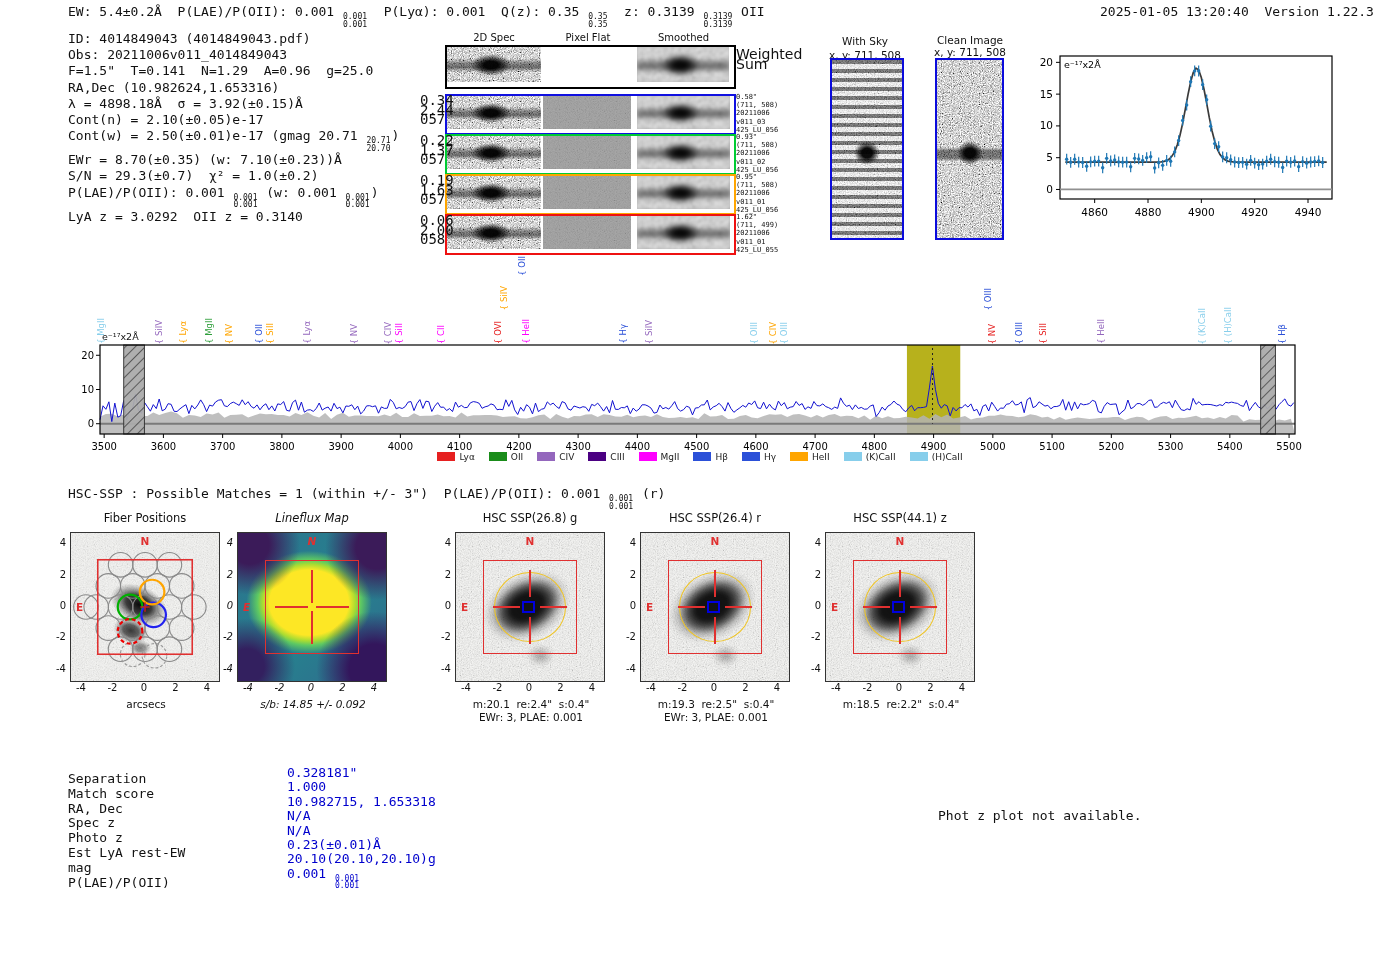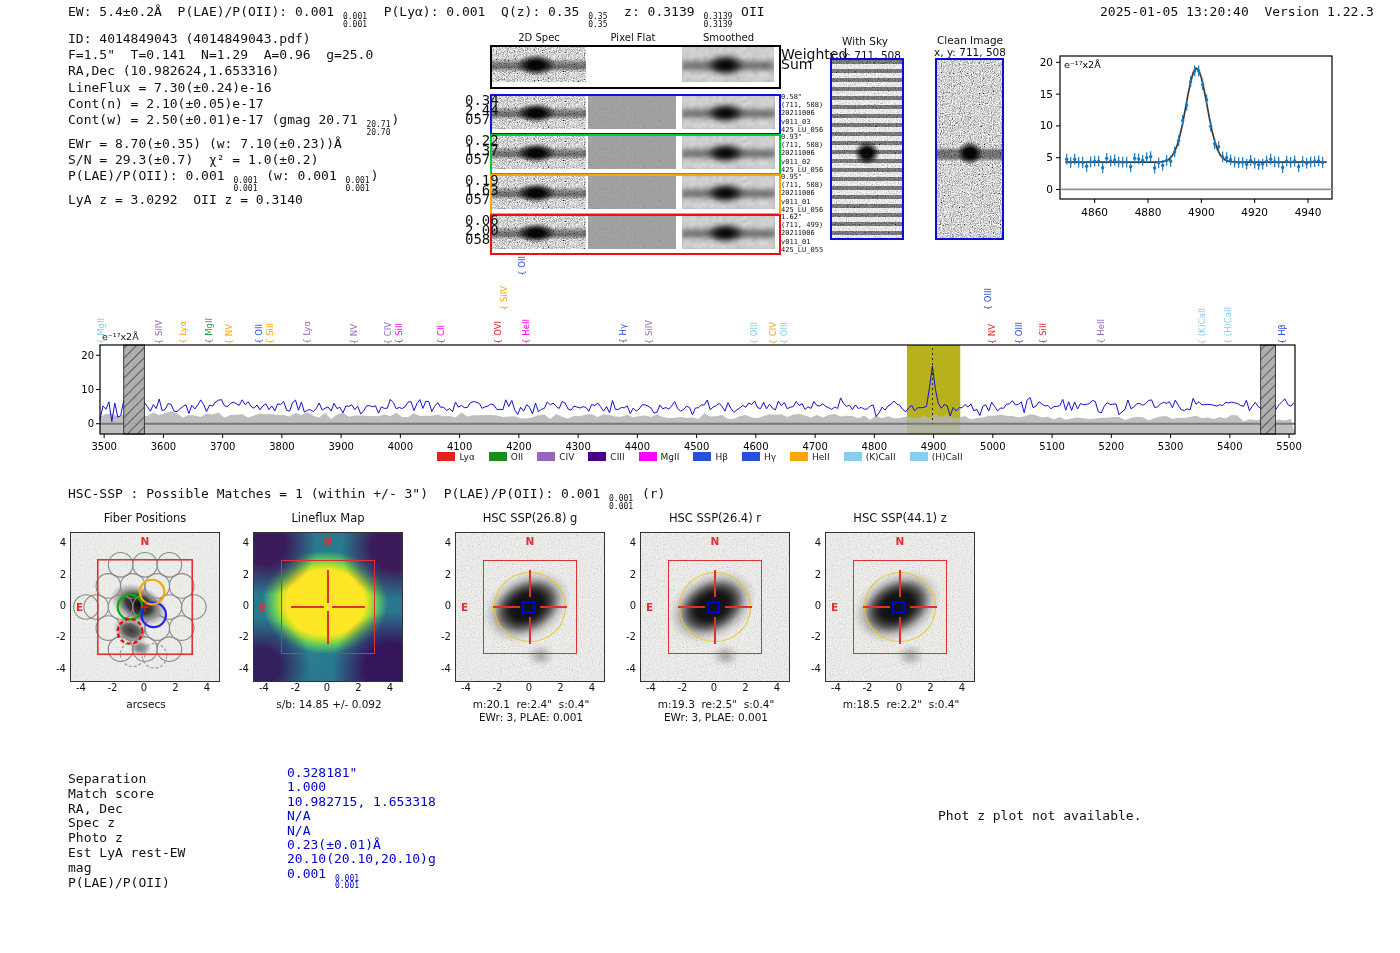--- a/index.html
+++ b/index.html
@@ -78,32 +78,33 @@
   </defs>
 </svg>
 
 <div id="root">
 
   <div class="abs mono13" style="left:68px;top:4px;"><span>EW: 5.4±0.2Å  P(LAE)/P(OII): 0.001 </span><span class="frac"><span>0.001</span><span>0.001</span></span><span>  P(Lyα): 0.001  Q(z): 0.35 </span><span class="frac"><span>0.35</span><span>0.35</span></span><span>  z: 0.3139 </span><span class="frac"><span>0.3139</span><span>0.3139</span></span><span> OII</span></div>
   <div class="abs mono13" style="left:1100px;top:4px;"><span>2025-01-05 13:20:40</span><span>  </span><span>Version 1.22.3</span></div>
 
   <div class="abs" id="info-block" style="left:68px;top:31px;">
       <div class="mono13"><span>ID: 4014849043 (4014849043.pdf)</span></div>
+      <div class="mono13"><span>Obs: 20211006v011_4014849043</span></div>
       <div class="mono13"><span>F=1.5"  T=0.141  N=1.29  A=0.96  g=25.0</span></div>
       <div class="mono13"><span>RA,Dec (10.982624,1.653316)</span></div>
-      <div class="mono13"><span>LineFlux = 7.30(±0.24)e-16</span></div>
+      <div class="mono13"><span>λ = 4898.18Å  σ = 3.92(±0.15)Å</span></div>
       <div class="mono13"><span>Cont(n) = 2.10(±0.05)e-17</span></div>
       <div class="mono13"><span>Cont(w) = 2.50(±0.01)e-17 (gmag 20.71 </span><span class="frac"><span>20.71</span><span>20.70</span></span><span>)</span></div>
       <div class="mono13"><span>EWr = 8.70(±0.35) (w: 7.10(±0.23))Å</span></div>
       <div class="mono13"><span>S/N = 29.3(±0.7)  χ² = 1.0(±0.2)</span></div>
       <div class="mono13"><span>P(LAE)/P(OII): 0.001 </span><span class="frac"><span>0.001</span><span>0.001</span></span><span> (w: 0.001 </span><span class="frac"><span>0.001</span><span>0.001</span></span><span>)</span></div>
       <div class="mono13"><span>LyA z = 3.0292  OII z = 0.3140</span></div>
     </div>
 
-  <div class="abs" id="spec2d" style="left:465px;top:30px;width:420px;height:235px;">
+  <div class="abs" id="spec2d" style="left:420px;top:30px;width:420px;height:235px;">
       <div class="abs sans" style="left: 27px; top: 2px; width: 94px; text-align: center; font-size: 10px;">2D Spec</div>
       <div class="abs sans" style="left: 123px; top: 2px; width: 90px; text-align: center; font-size: 10px;">Pixel Flat</div>
       <div class="abs sans" style="left: 217px; top: 2px; width: 93px; text-align: center; font-size: 10px;">Smoothed</div>
       <div class="abs" style="left: 25px; top: 15px; width: 287px; height: 40px; border: 2.5px solid rgb(0, 0, 0); background: rgb(255, 255, 255);">
         <div class="panelbox" style="left: 0px; top: 0px; width: 94px; height: 35px;">
           <div class="noise"><svg width="100%" height="100%">
               <rect width="100%" height="100%" filter="url(#nf)"></rect>
             </svg></div>
           <div class="ov" style="background: linear-gradient(rgba(0, 0, 0, 0) 32%, rgba(0, 0, 0, 0.38) 46%, rgba(0, 0, 0, 0.5) 58%, rgba(0, 0, 0, 0) 72%);"></div>
           <div class="blob" style="left: 24.44px; top: 7.35px; width: 39.48px; height: 21.7px; background: radial-gradient(closest-side, rgba(0, 0, 0, 0.95) 35%, rgba(0, 0, 0, 0.55) 65%, rgba(0, 0, 0, 0) 100%);"></div>
@@ -596,21 +597,21 @@
         <span class="tickY" style="left: 0px; top: 126.489px;">-2</span>
         <span class="tickX" style="left: 52.5106px; top: 177px;">-2</span>
         <span class="tickY" style="left: 0px; top: 95px;">0</span>
         <span class="tickX" style="left: 84px; top: 177px;">0</span>
         <span class="tickY" style="left: 0px; top: 63.5106px;">2</span>
         <span class="tickX" style="left: 115.489px; top: 177px;">2</span>
         <span class="tickY" style="left: 0px; top: 32.0213px;">4</span>
         <span class="tickX" style="left: 146.979px; top: 177px;">4</span>
         <div class="cut-xlab">arcsecs</div>
       </div>
-      <div class="cut" style="left: 233px;">
+      <div class="cut" style="left: 217px; font-style: italic;">
         <div class="cut-title">Lineflux Map</div>
         <div class="cut-box">
           <div class="ov" style="background: radial-gradient(circle at 8% 8%, rgb(59, 27, 89) 0px, rgb(59, 27, 89) 10%, rgba(0, 0, 0, 0) 26%), radial-gradient(circle at 94% 10%, rgb(59, 27, 89) 0px, rgb(59, 27, 89) 11%, rgba(0, 0, 0, 0) 27%), radial-gradient(circle at 92% 92%, rgb(51, 22, 92) 0px, rgb(51, 22, 92) 13%, rgba(0, 0, 0, 0) 30%), radial-gradient(circle at 6% 90%, rgb(51, 32, 95) 0px, rgb(51, 32, 95) 9%, rgba(0, 0, 0, 0) 25%), radial-gradient(46% 38% at 48% 47%, rgb(253, 231, 37) 0px, rgb(253, 231, 37) 58%, rgb(170, 220, 50) 68%, rgb(94, 201, 98) 76%, rgba(0, 0, 0, 0) 92%), linear-gradient(135deg, rgb(44, 114, 142), rgb(38, 130, 142) 55%, rgb(49, 104, 142));"></div>
           <div class="redsq" style="border-color: rgb(224, 48, 48);"></div>
           <div class="xh" style="left: calc(50% - 1px); top: 25%; width: 2px; height: 22%; background: rgb(224, 48, 48);"></div>
           <div class="xh" style="left: calc(50% - 1px); top: 53%; width: 2px; height: 22%; background: rgb(224, 48, 48);"></div>
           <div class="xh" style="left: 25%; top: calc(50% - 1px); width: 22%; height: 2px; background: rgb(224, 48, 48);"></div>
           <div class="xh" style="left: 53%; top: calc(50% - 1px); width: 22%; height: 2px; background: rgb(224, 48, 48);"></div>
           <span class="compass" style="left: 50%; top: 2px; transform: translateX(-50%); color: rgb(224, 48, 48);">N</span>
           <span class="compass" style="left: 5px; top: 46%; color: rgb(224, 48, 48);">E</span>

